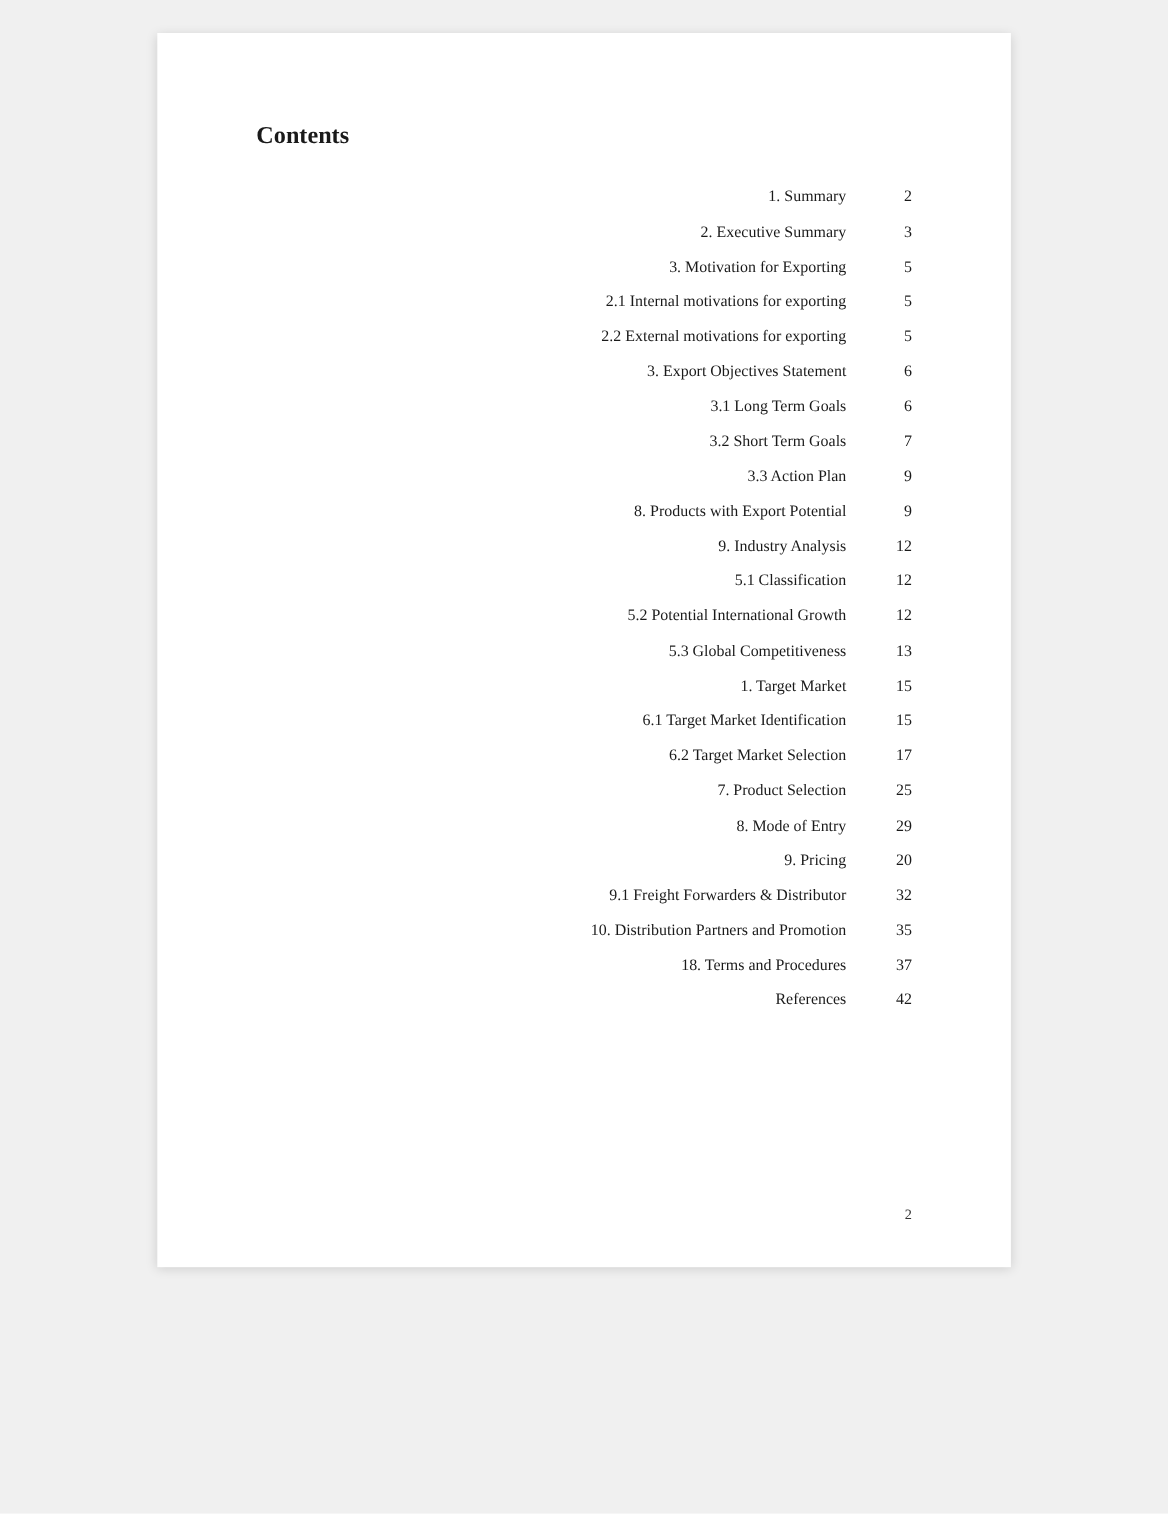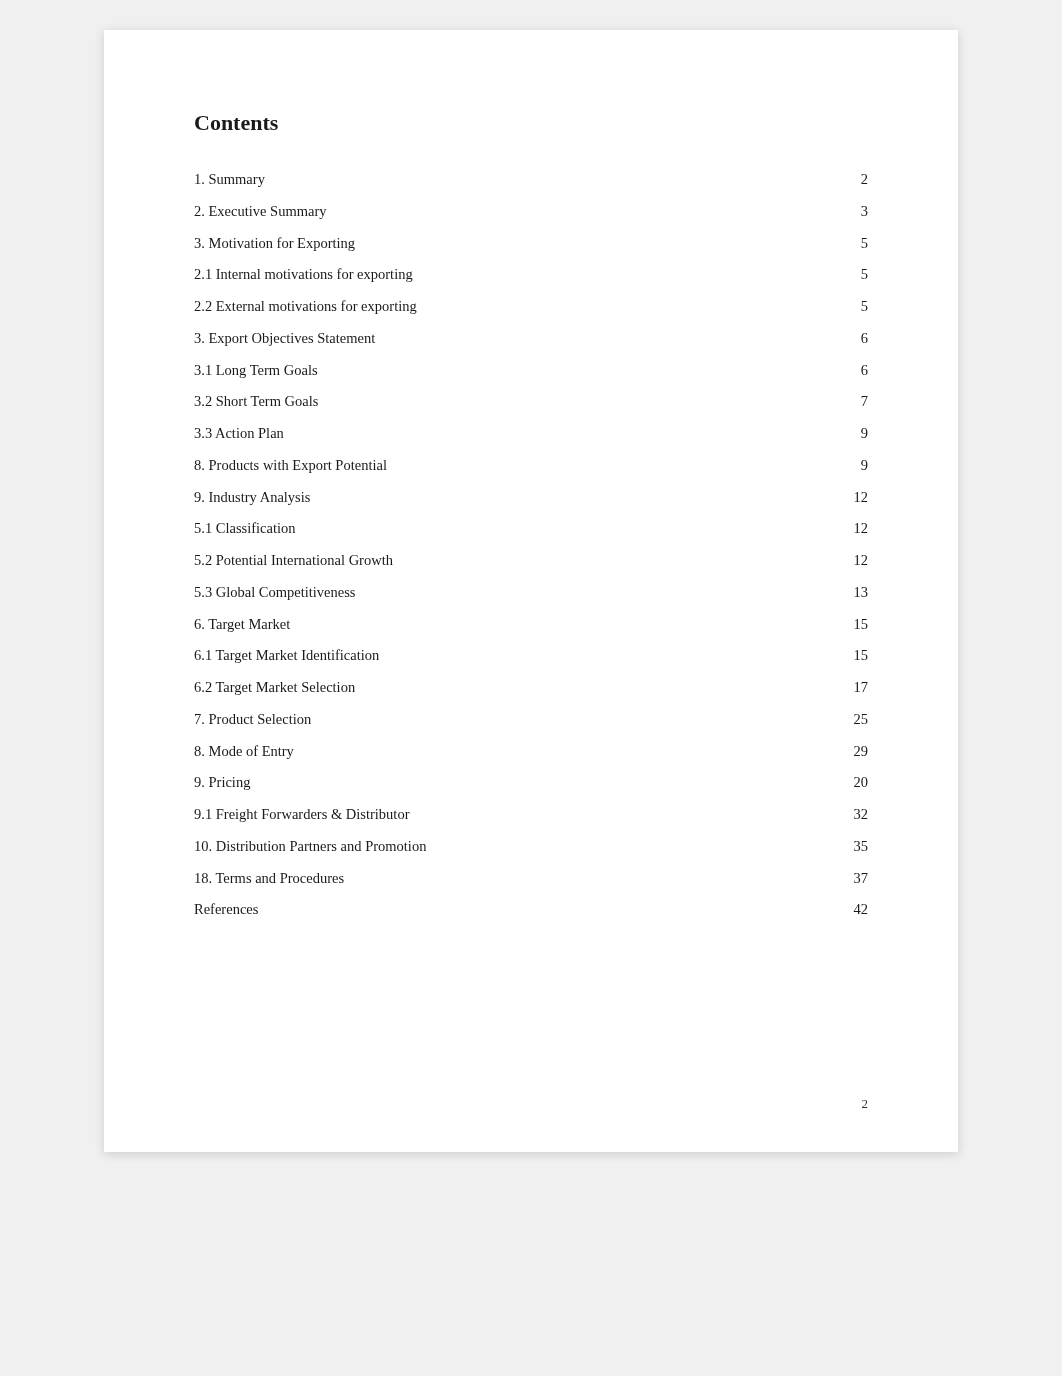--- a/index.html
+++ b/index.html
@@ -12,21 +12,21 @@
       background: #f0f0f0;
       display: flex;
       justify-content: center;
       align-items: flex-start;
       min-height: 100vh;
       font-family: Georgia, 'Times New Roman', serif;
     }
 
     .page {
       background: #ffffff;
-      width: 854px;
+      width: 776px;
       min-height: 1122px;
       padding: 80px 90px 80px 90px;
       position: relative;
       box-shadow: 0 2px 10px rgba(0,0,0,0.15);
       margin: 30px auto;
     }
 
     .contents-title {
       font-size: 22px;
       font-weight: bold;
@@ -43,20 +43,21 @@
     .toc-table tr td {
       padding: 5px 0;
       font-size: 14.5px;
       color: #1a1a1a;
       vertical-align: top;
       line-height: 1.5;
     }
 
     .toc-table tr td.label {
       width: 90%;
+      text-align: right;
     }
 
     .toc-table tr td.page-num {
       text-align: right;
       white-space: nowrap;
       color: #1a1a1a;
     }
 
     .toc-item-main {
       font-size: 14.5px;
@@ -134,21 +135,21 @@
         </tr>
         <tr>
           <td class="label toc-item-sub">5.2 Potential International Growth</td>
           <td class="page-num">12</td>
         </tr>
         <tr>
           <td class="label toc-item-sub">5.3 Global Competitiveness</td>
           <td class="page-num">13</td>
         </tr>
         <tr>
-          <td class="label toc-item-main">6. Target Market</td>
+          <td class="label toc-item-main">1. Target Market</td>
           <td class="page-num">15</td>
         </tr>
         <tr>
           <td class="label toc-item-sub">6.1 Target Market Identification</td>
           <td class="page-num">15</td>
         </tr>
         <tr>
           <td class="label toc-item-sub">6.2 Target Market Selection</td>
           <td class="page-num">17</td>
         </tr>

